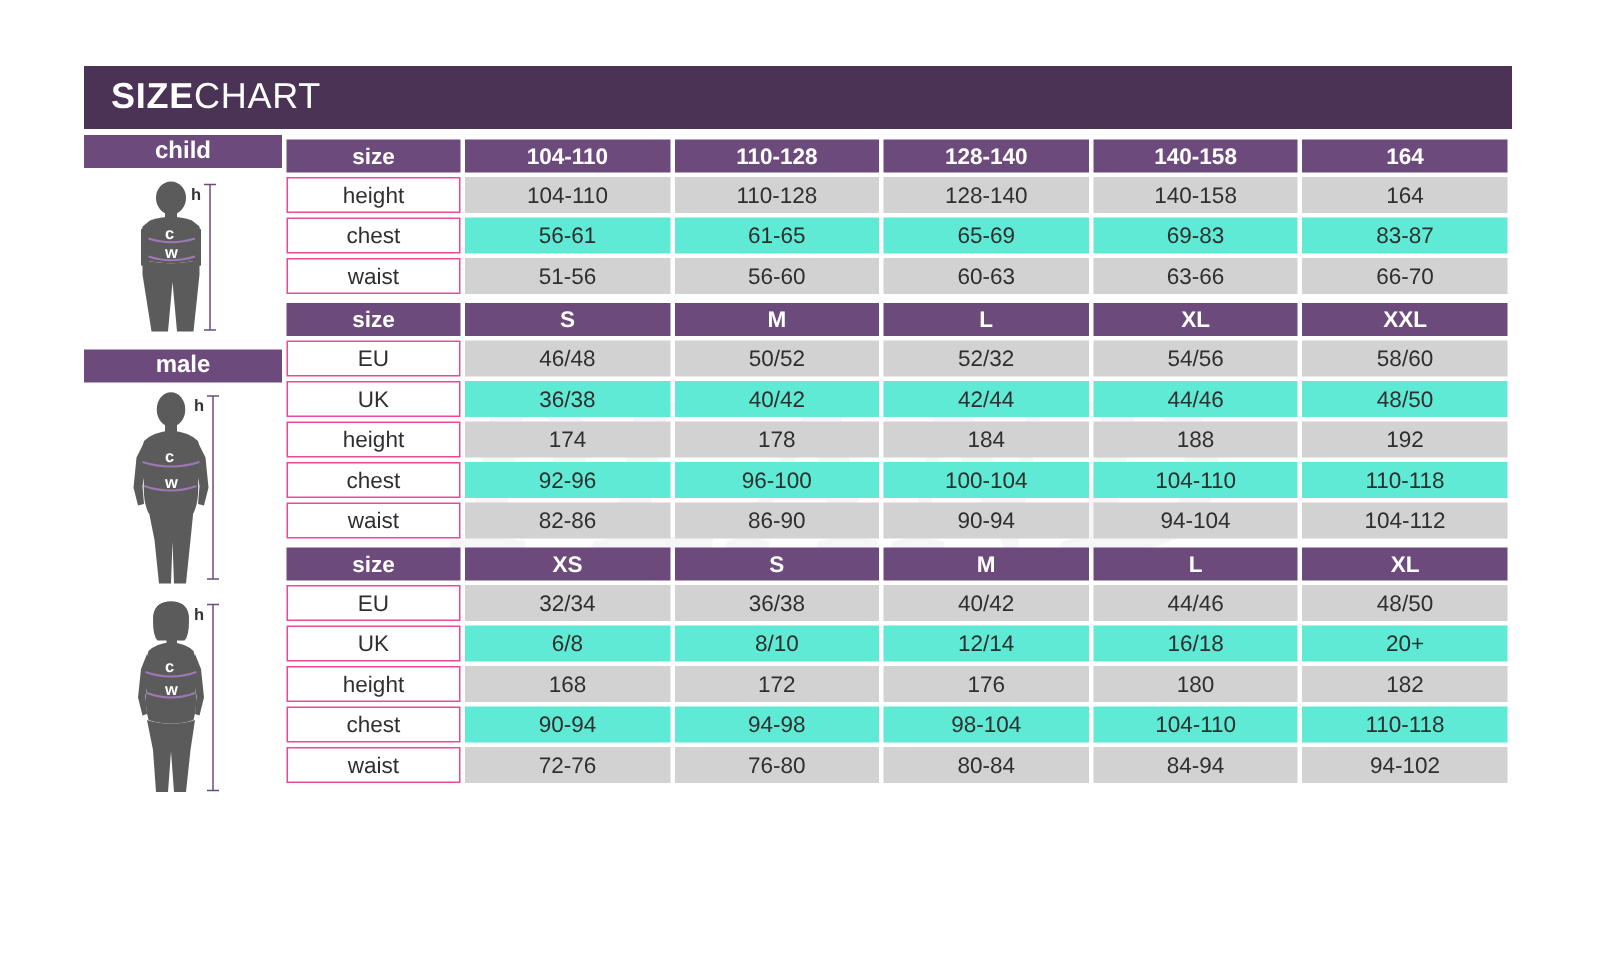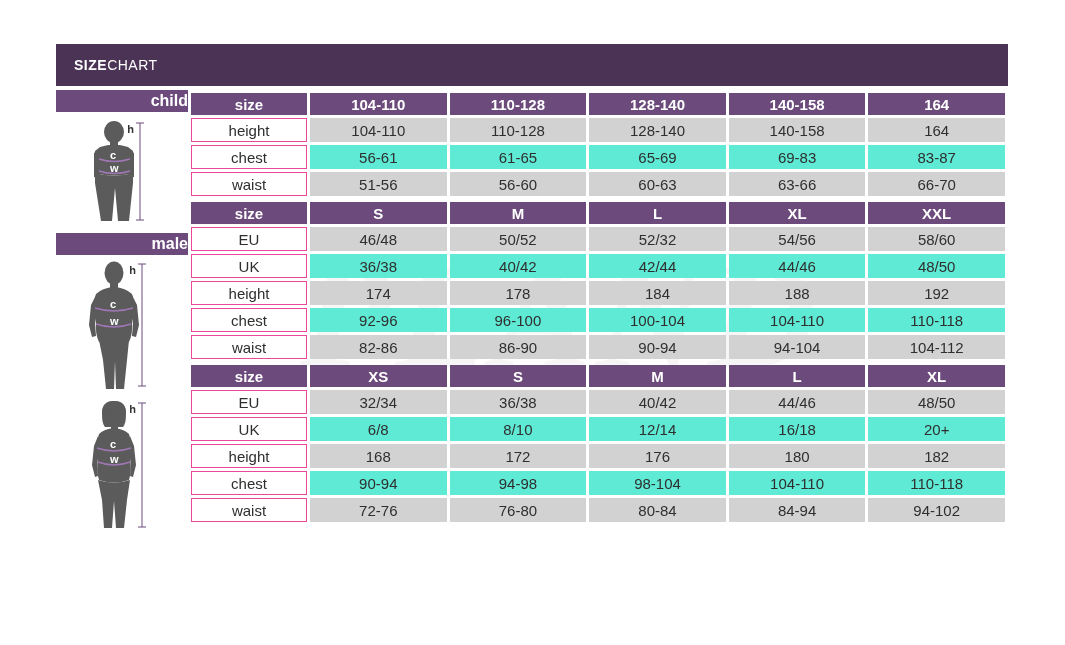--- a/index.html
+++ b/index.html
@@ -46,21 +46,21 @@
   .title-bar {
     background: #4a3355;
     height: 42px;
     display: flex;
     align-items: center;
     padding-left: 18px;
     box-sizing: border-box;
   }
   .title-bar .title {
     color: #ffffff;
-    font-size: 14px;
+    font-size: 24px;
     font-weight: 700;
     letter-spacing: 0.5px;
   }
   .title-bar .title .thin { font-weight: 400; }
 
   
   .grid {
     display: flex;
     margin-top: 4px;
   }
@@ -71,21 +71,21 @@
   .right-col {
     flex: 1 1 auto;
   }
 
   
   .group-label {
     background: #6c4b7c;
     color: #ffffff;
     font-size: 16px;
     font-weight: 700;
-    text-align: right;
+    text-align: center;
     height: 22px;
     line-height: 22px;
     margin-bottom: 3px;
   }
 
   .figure-box {
     display: flex;
     align-items: flex-start;
     justify-content: center;
     box-sizing: border-box;

